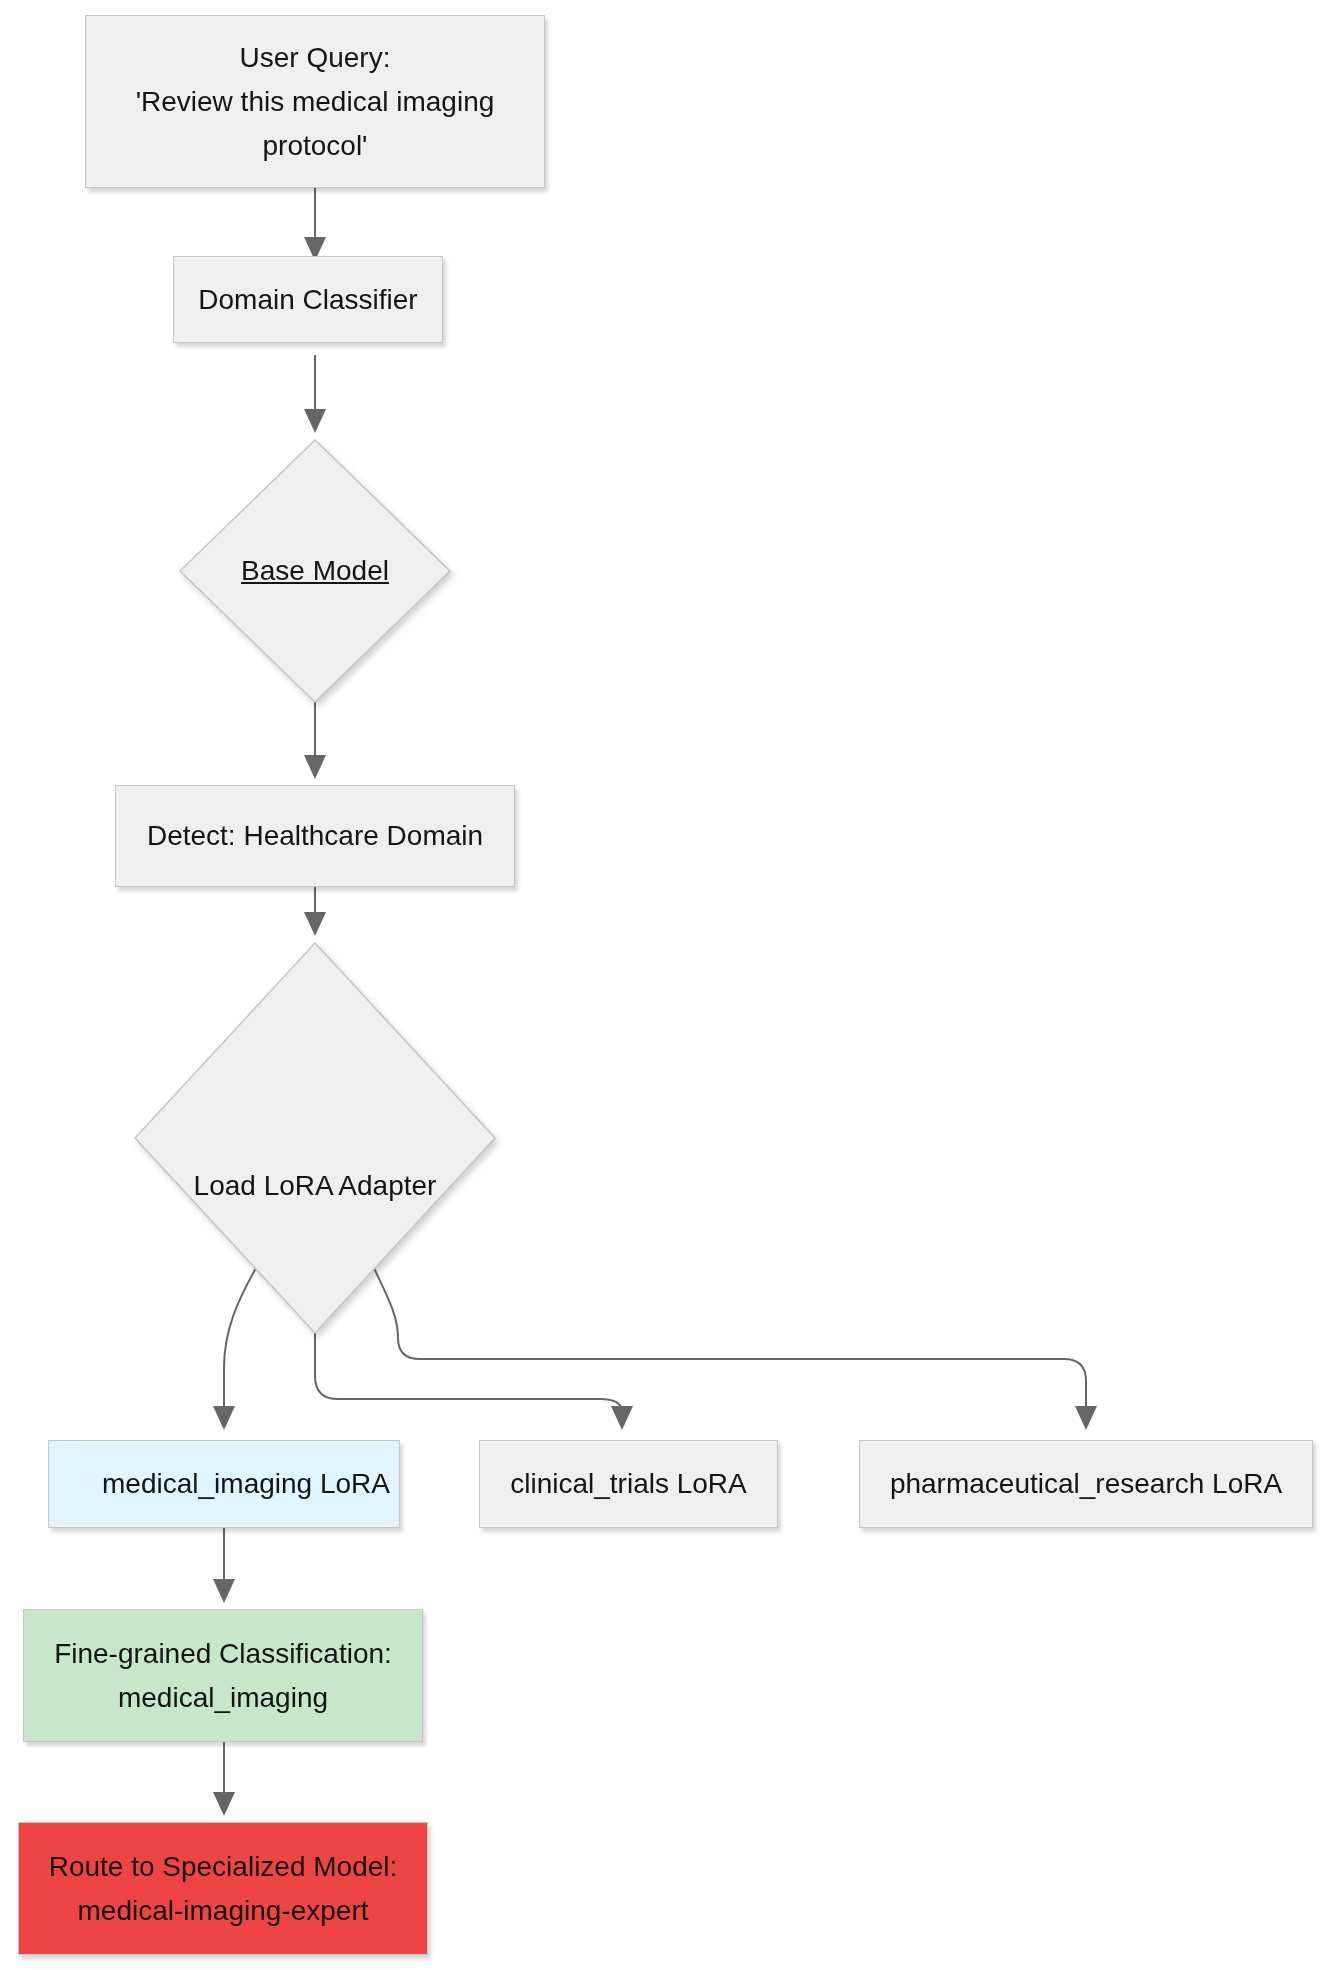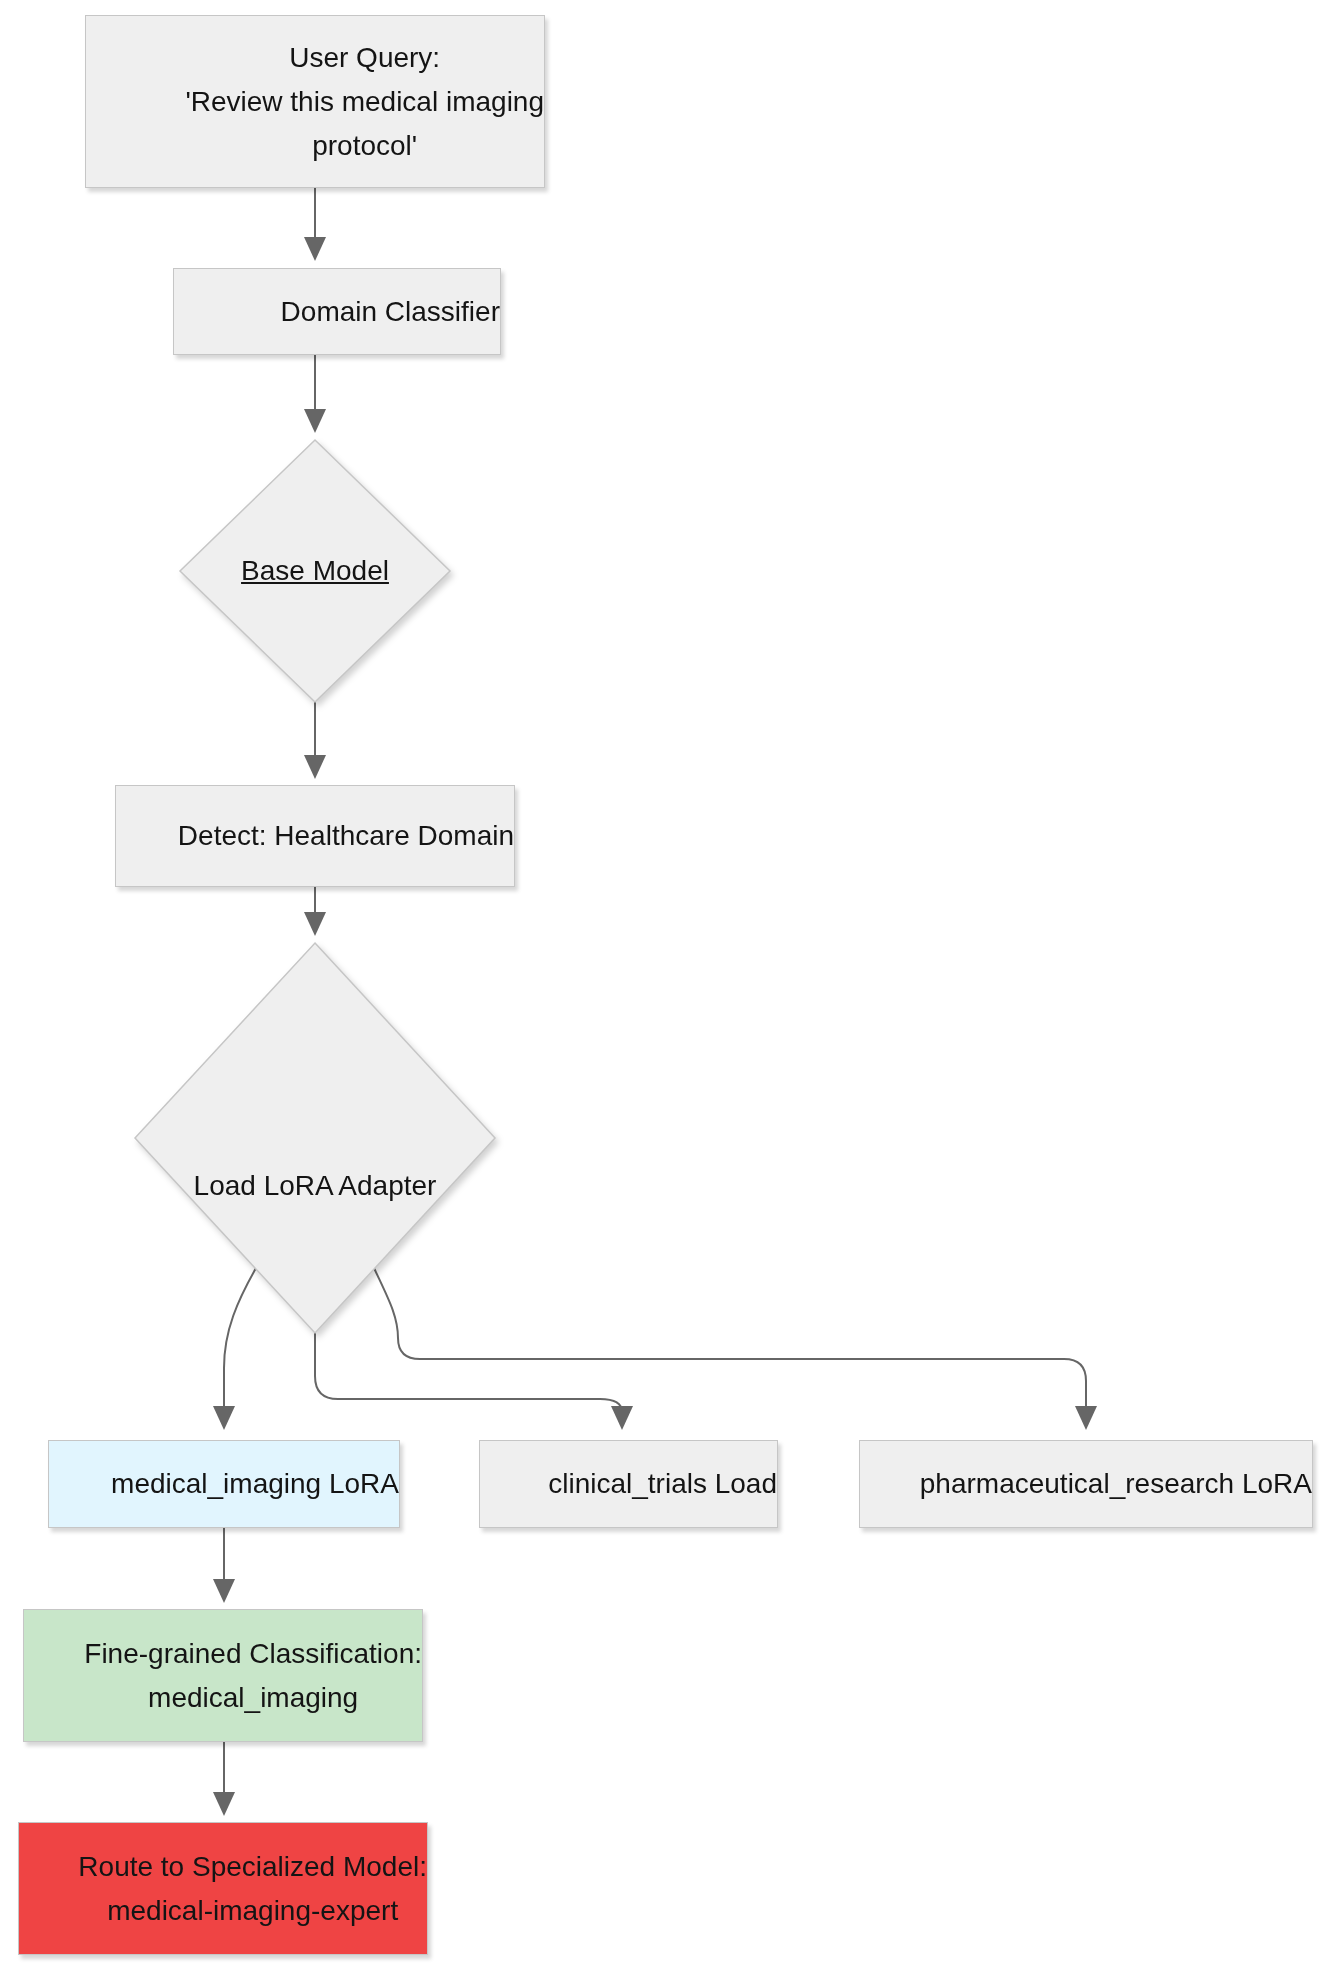--- a/index.html
+++ b/index.html
@@ -29,21 +29,21 @@
     filter: drop-shadow(3px 4px 3px rgba(0,0,0,0.18));
   }
   .node {
     position: absolute;
     box-sizing: border-box;
     background: #efefef;
     border: 1.5px solid #c6c6c6;
     box-shadow: 3px 4px 4px rgba(0,0,0,0.16);
     display: flex;
     align-items: center;
-    justify-content: flex-end;
+    justify-content: center;
     text-align: center;
     font-size: 28px;
     line-height: 44px;
     white-space: pre-line;
   }
   .node.blue  { background: #e1f5fe; padding-left: 44px; }
   .node.green { background: #c8e6c9; }
   .node.lightgreen { background: #ef4444; }
   .diamond-label {
     position: absolute;
@@ -81,38 +81,38 @@
     <polygon class="diamond" points="315,440 450,571 315,702 180,571"></polygon>
     <polygon class="diamond" points="315,943 495,1138 315,1333 135,1138"></polygon>
   </svg>
 
   <div class="node" style="left:85px; top:15px; width:460px; height:173px;">
     <span>User Query:
 'Review this medical imaging
 protocol'</span>
   </div>
 
-  <div class="node" style="left:173px; top:268px; width:328px; height:87px;">
+  <div class="node" style="left:173px; top:256px; width:270px; height:87px;">
     <span>Domain Classifier</span>
   </div>
 
   <div class="diamond-label" style="left:180px; top:549px; width:270px; height:44px;text-decoration:underline;">Base Model</div>
 
   <div class="node" style="left:115px; top:785px; width:400px; height:102px;">
     <span>Detect: Healthcare Domain</span>
   </div>
 
   <div class="diamond-label" style="left:135px; top:1116px; width:360px; height:44px;margin-top:48px;">Load LoRA Adapter</div>
 
   <div class="node blue" style="left:48px; top:1440px; width:352px; height:88px;">
     <span>medical_imaging LoRA</span>
   </div>
 
   <div class="node" style="left:479px; top:1440px; width:299px; height:88px;">
-    <span>clinical_trials Load</span>
+    <span>clinical_trials LoRA</span>
   </div>
 
   <div class="node" style="left:859px; top:1440px; width:454px; height:88px;">
     <span>pharmaceutical_research LoRA</span>
   </div>
 
   <div class="node green" style="left:23px; top:1609px; width:400px; height:133px;">
     <span>Fine-grained Classification:
 medical_imaging</span>
   </div>

